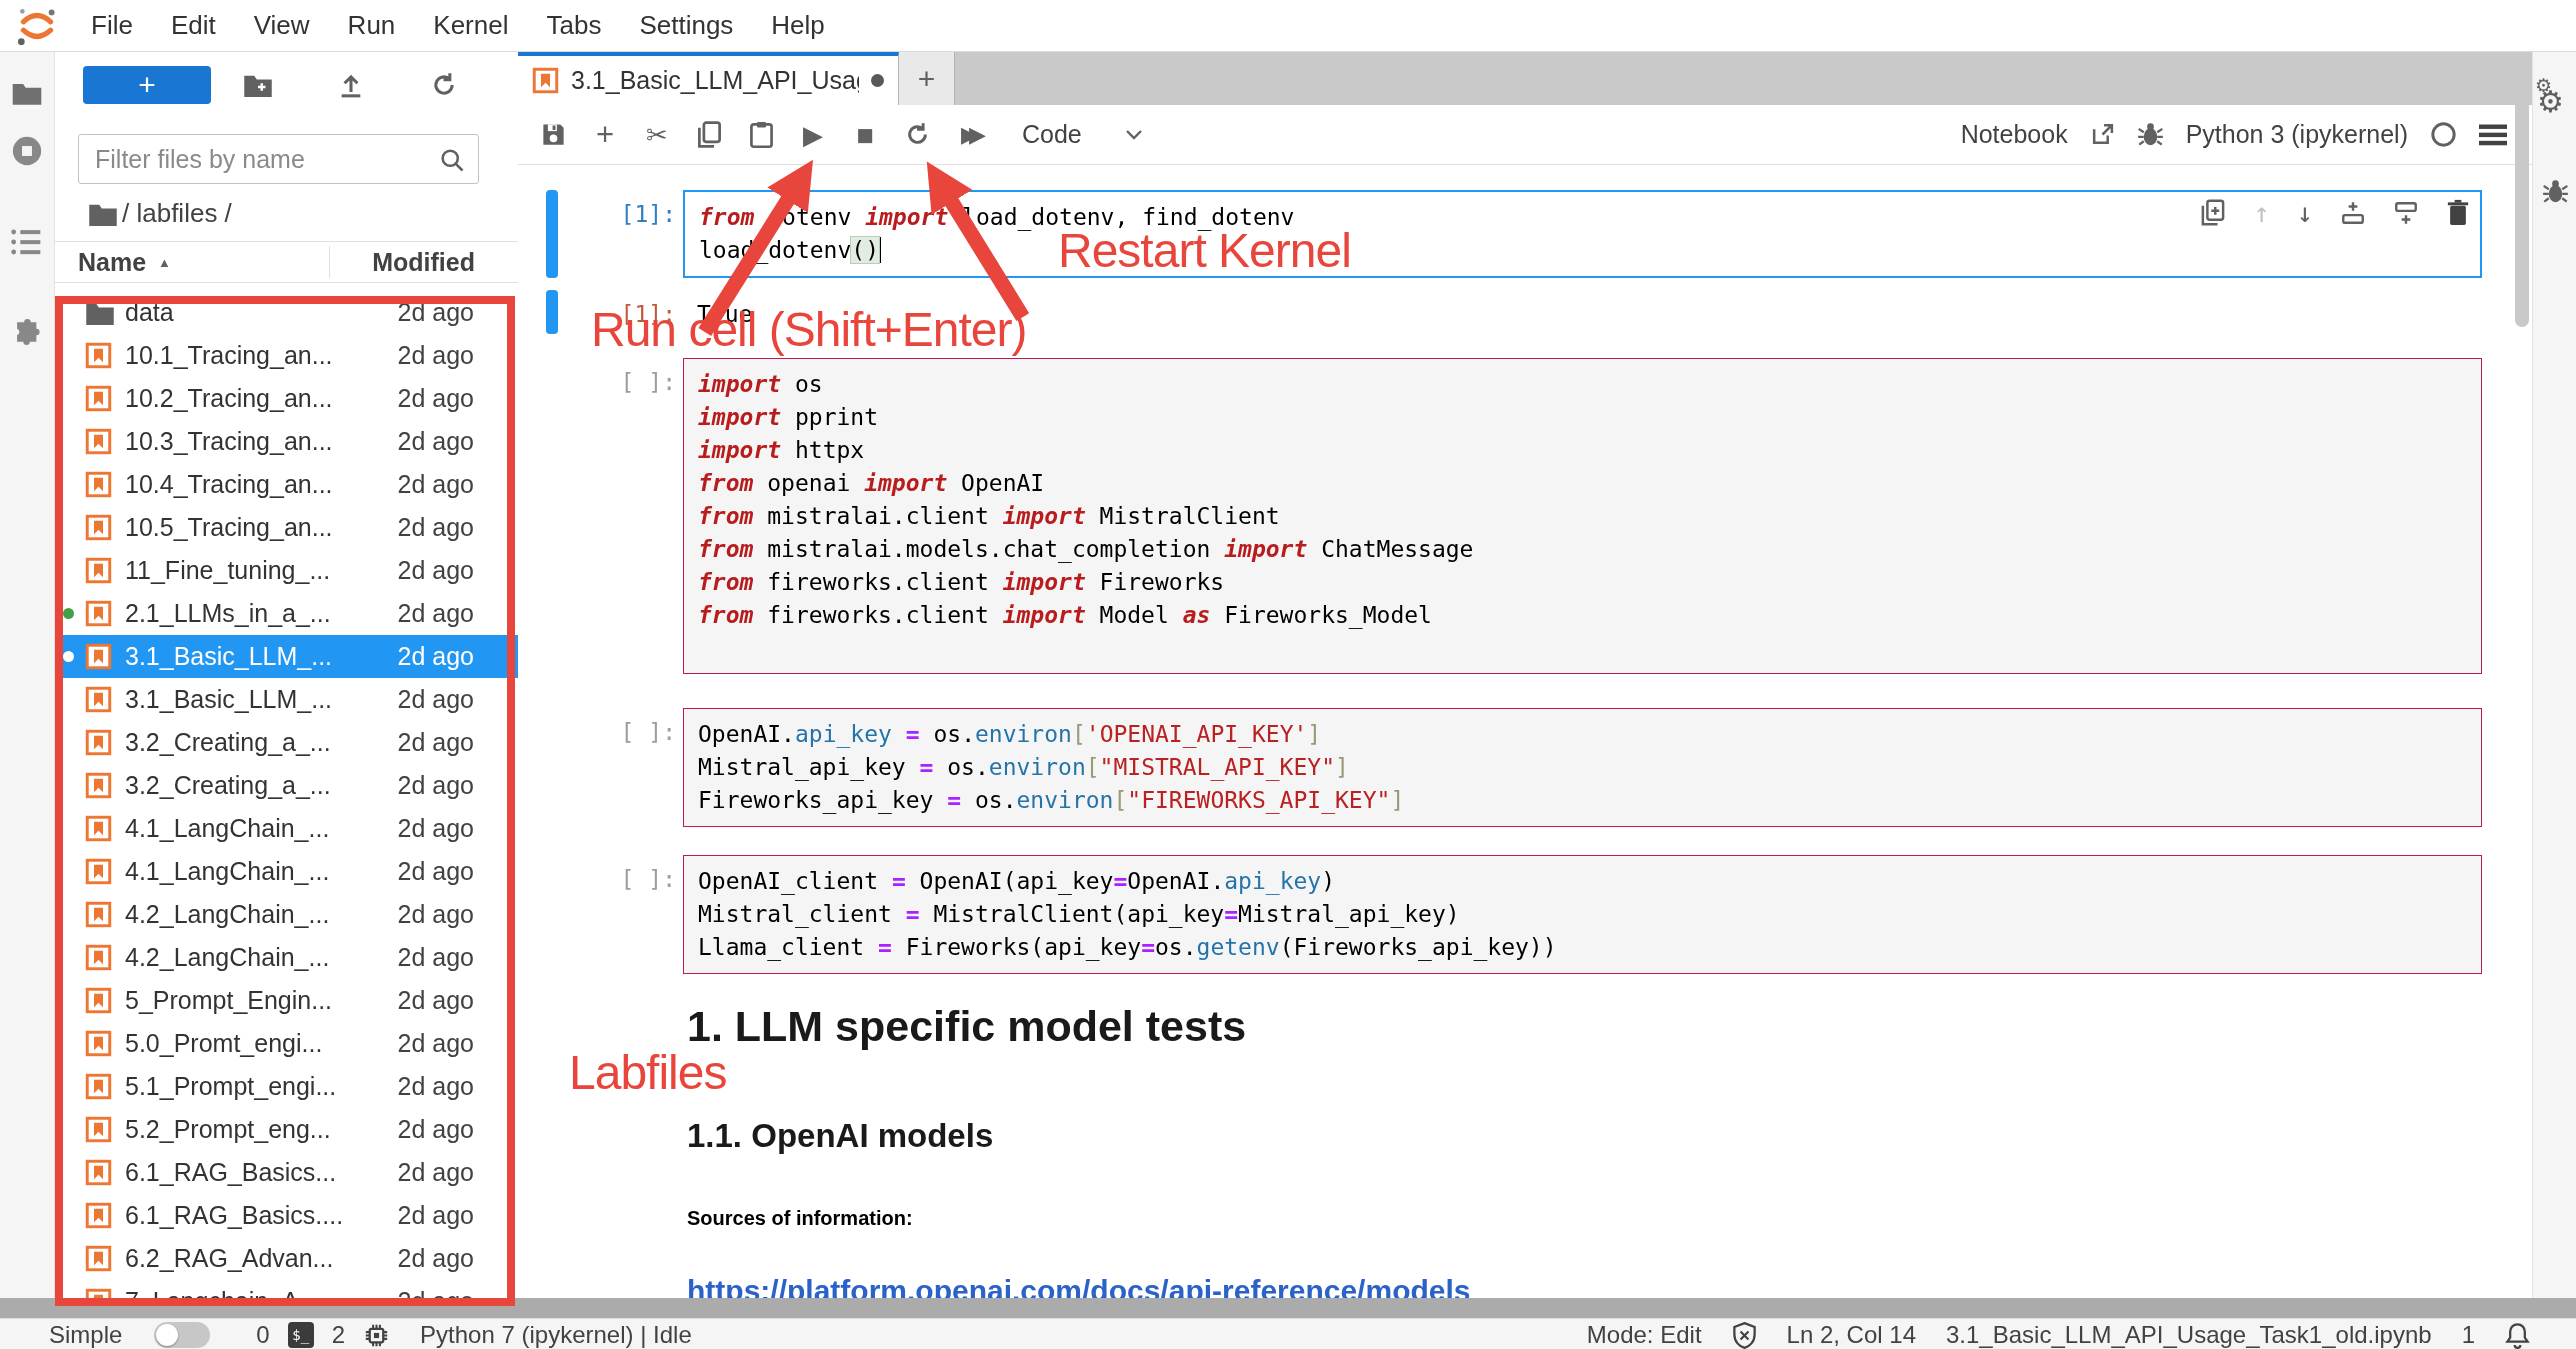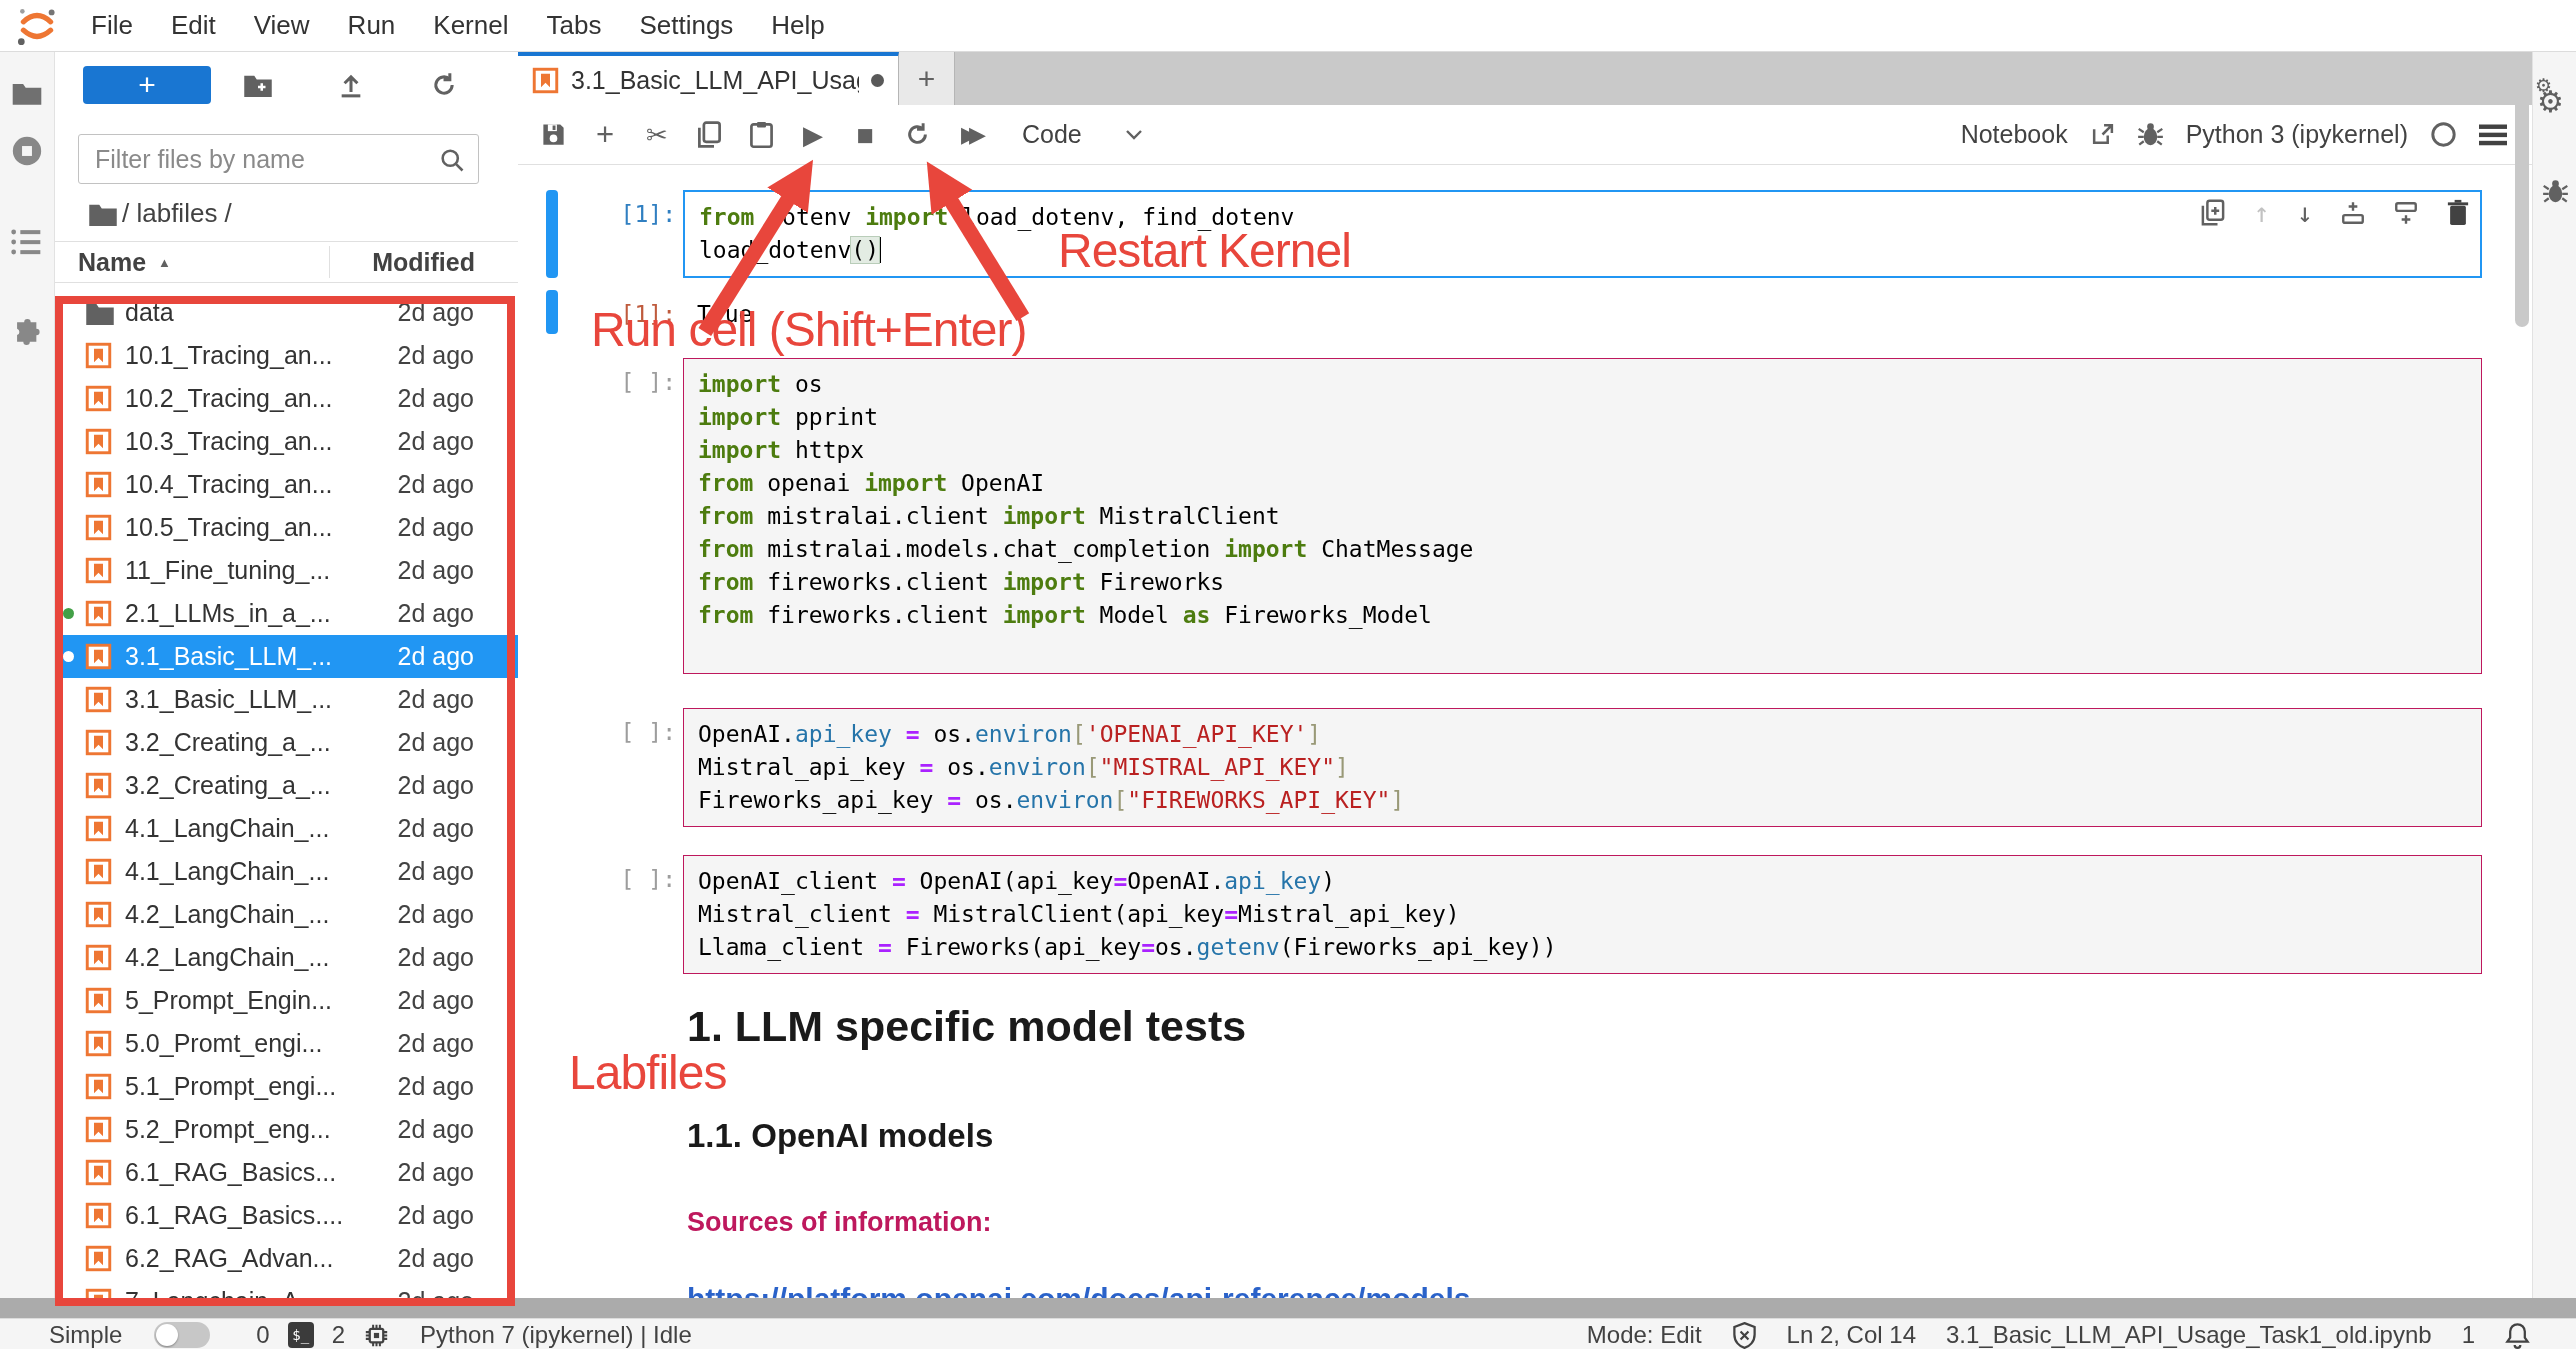--- a/index.html
+++ b/index.html
@@ -69,33 +69,33 @@
   .promptcol { width:118px; flex:none; text-align:right; font-family:"DejaVu Sans Mono",monospace;
     font-size:23px; padding-top:11px; }
   .p-in { color:#307fc1; }
   .p-out { color:#bf5b3d; }
   .p-empty { color:#9d9d9d; }
   .editor { margin-left:7px; width:1799px; font-family:"DejaVu Sans Mono",monospace; font-size:23px;
     color:#000; padding:9px 14px; position:relative; }
   .editor.active { background:#fff; border:2px solid #2196f3; }
   .editor.idle { background:#f5f5f5; border:1px solid #be185d; }
   .cm-line { line-height:33px; white-space:pre; }
-  .tk-kw { color:#4d7c0f; font-weight:bold; }
+  .tk-kw { color:#b91c1c; font-weight:bold;font-style:italic; }
   .tk-str { color:#ba2121;text-align:center; }
   .tk-op { color:#aa22ff; font-weight:bold; }
   .tk-prop { color:#2574a9; }
   .tk-br { color:#999977; }
   .tk-brm { background:#e3ece3; outline:1px solid #b9cdb9; }
   .caret { display:inline-block; width:2px; height:26px; background:#000; vertical-align:-5px; }
   .outtext { font-family:"DejaVu Sans Mono",monospace; font-size:23px; color:#000; padding-top:11px; margin-left:21px; }
   #cell1-tools { position:absolute; right:10px; top:5px; display:flex; gap:27px; align-items:center; }
   #cell1-tools .ct { color:#616161; font-size:27px; }
   .md-h1 { font-size:43px; font-weight:bold; color:#1a1a1a; margin:28px 0 0 169px; }
   .md-h2 { font-size:33px; font-weight:bold; color:#1a1a1a; margin:66px 0 0 169px; }
-  .md-h3 { font-size:27px; font-weight:bold; color:#be185d; margin:52px 0 0 169px; }
+  .md-h3 { font-size:20px; font-weight:bold; color:#000000; margin:52px 0 0 169px; }
   .md-link { font-size:30px; font-weight:600; color:#2a62c9; text-decoration:underline; margin:44px 0 0 169px; }
   #nb-scroll { position:absolute; right:3px; top:6px; width:14px; height:1117px; }
   #nb-scroll .thumb { width:14px; height:269px; background:#c9c9c9; border-radius:7px; }
 
   
   #rightstrip { position:absolute; left:2532px; top:52px; width:44px; height:1246px; background:#f5f5f5;
     border-left:1px solid #e2e2e2; }
   #rs-gears { position:absolute; left:4px; top:32px; color:#5f5f5f; }
   #rs-gears .g1 { font-size:30px; } #rs-gears .g2 { font-size:19px; position:absolute; left:-2px; top:-10px; }
   #rs-bug { position:absolute; left:9px; top:126px; }

